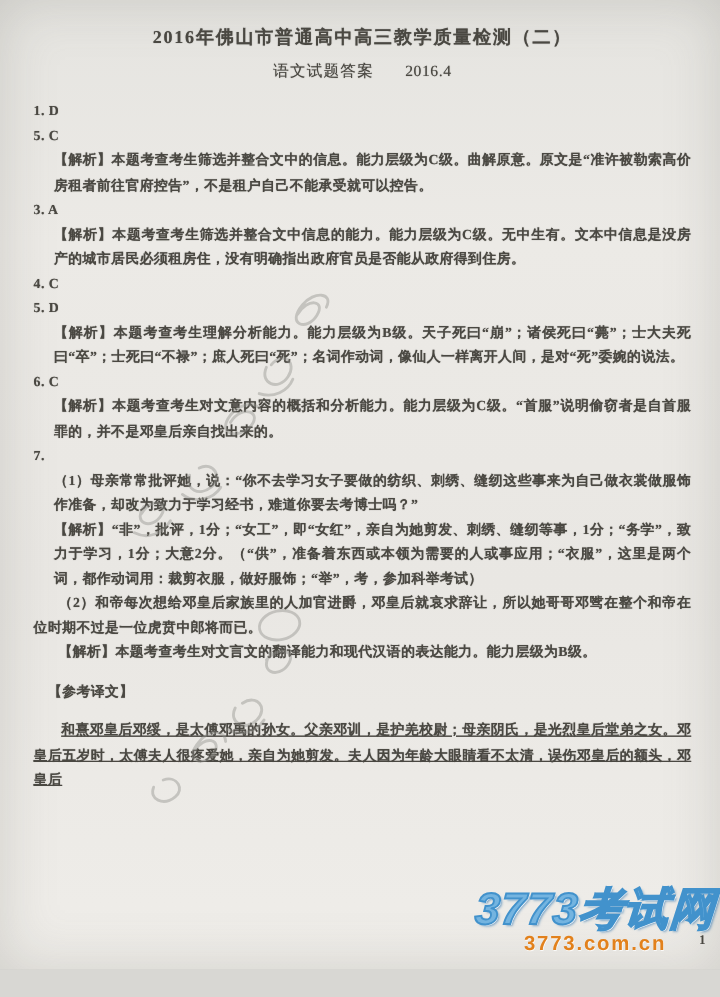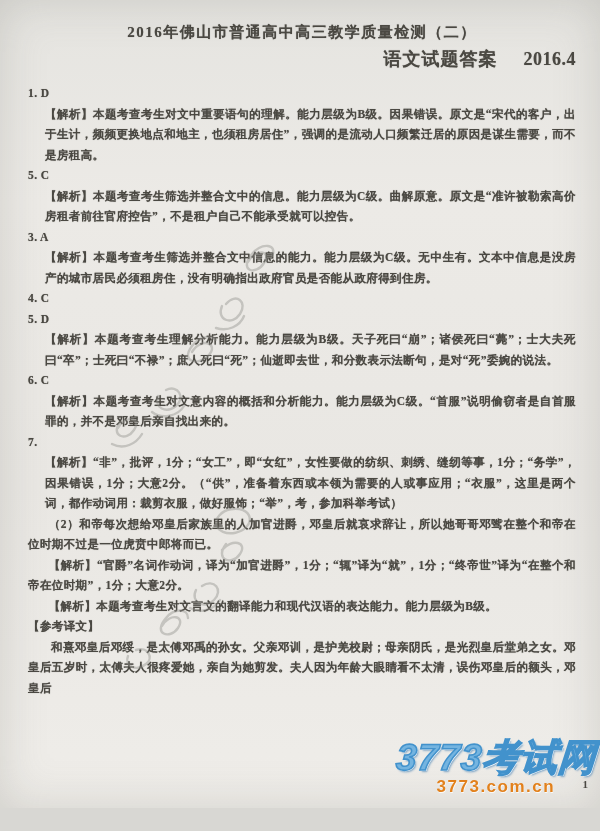--- a/index.html
+++ b/index.html
@@ -21,31 +21,31 @@
     letter-spacing:0.4px;
     text-align:justify;
     text-shadow:0 0 0.8px rgba(74,72,66,0.65);
   }
   .doc-title{
     margin:8px 0 6px 0;
     text-align:center;
     font-size:15px;font-weight:bold;letter-spacing:1.5px;
   }
   .doc-subtitle{
-    text-align:right;
-    font-size:18px;font-weight:bold;letter-spacing:1px;
+    text-align:center;
+    font-size:13px;font-weight:normal;letter-spacing:1px;
     margin-bottom:14px;
   }
   .doc-subtitle .date{margin-left:26px;letter-spacing:0.5px;}
   .answer-num{margin:0;font-weight:600;}
   .analysis{margin:0 0 0 17px;}
   .q7 p{margin:0;text-indent:1.8em;}
   .q7 .blocky{text-indent:0;margin-left:17px;}
-  .trans-heading{font-weight:bold;margin:0;}
-  .trans-para{margin:0;text-indent:2em;}
+  .trans-heading{font-weight:bold;margin:12px;}
+  .trans-para{margin:0;text-indent:2em;text-decoration:underline;}
   .scribbles{position:absolute;left:0;top:0;z-index:4;pointer-events:none;}
   .site-watermark{
     position:absolute;z-index:6;right:4px;bottom:10px;
     text-align:center;pointer-events:none;
     font-family:"Liberation Sans","DejaVu Sans",sans-serif;
   }
   .wm-site{
     font-size:37px;font-weight:bold;font-style:italic;
     color:#74b4e0;
     -webkit-text-stroke:1.6px #4292cc;
@@ -70,52 +70,51 @@
 
   <div class="content">
 
     <h1 class="doc-title">2016年佛山市普通高中高三教学质量检测（二）</h1>
     <div class="doc-subtitle">
       <span>语文试题答案</span><span class="date">2016.4</span>
     </div>
 
     <div>
       <div class="answer-num">1. D</div>
-      <p class="analysis">【解析】本题考查考生对文中重要语句的理解。能力层级为B级。因果错误。原文是“宋代的客户，出于生计，频频更换地点和地主，也须租房居住”，强调的是流动人口频繁迁居的原因是谋生需要，而不是房租高。</p>
     </div>
 
     <div>
       <div class="answer-num">5. C</div>
       <p class="analysis">【解析】本题考查考生筛选并整合文中的信息。能力层级为C级。曲解原意。原文是“准许被勒索高价房租者前往官府控告”，不是租户自己不能承受就可以控告。</p>
     </div>
 
     <div>
       <div class="answer-num">3. A</div>
       <p class="analysis">【解析】本题考查考生筛选并整合文中信息的能力。能力层级为C级。无中生有。文本中信息是没房产的城市居民必须租房住，没有明确指出政府官员是否能从政府得到住房。</p>
     </div>
 
     <div>
       <div class="answer-num">4. C</div>
     </div>
 
     <div>
       <div class="answer-num">5. D</div>
-      <p class="analysis">【解析】本题考查考生理解分析能力。能力层级为B级。天子死曰“崩”；诸侯死曰“薨”；士大夫死曰“卒”；士死曰“不禄”；庶人死曰“死”；仙逝即去世，和分数表示法断句，是对“死”委婉的说法。</p>
+      <p class="analysis">【解析】本题考查考生理解分析能力。能力层级为B级。天子死曰“崩”；诸侯死曰“薨”；士大夫死曰“卒”；士死曰“不禄”；庶人死曰“死”；名词作动词，像仙人一样离开人间，是对“死”委婉的说法。</p>
     </div>
 
     <div>
       <div class="answer-num">6. C</div>
       <p class="analysis">【解析】本题考查考生对文意内容的概括和分析能力。能力层级为C级。“首服”说明偷窃者是自首服罪的，并不是邓皇后亲自找出来的。</p>
     </div>
 
     <div class="q7">
       <div class="answer-num">7.</div>
-      <p class="blocky">【解析】“非”，批评，1分；“女工”，即“女红”，女性要做的纺织、刺绣、缝纫等事，1分；“务学”，因果错误，1分；大意2分。（“供”，准备着东西或本领为需要的人或事应用；“衣服”，这里是两个词，都作动词用：裁剪衣服，做好服饰；“举”，考，参加科举考试）</p>
+      <p class="blocky">（1）母亲常常批评她，说：“你不去学习女子要做的纺织、刺绣、缝纫这些事来为自己做衣裳做服饰作准备，却改为致力于学习经书，难道你要去考博士吗？”</p>
+      <p class="blocky">【解析】“非”，批评，1分；“女工”，即“女红”，亲自为她剪发、刺绣、缝纫等事，1分；“务学”，致力于学习，1分；大意2分。（“供”，准备着东西或本领为需要的人或事应用；“衣服”，这里是两个词，都作动词用：裁剪衣服，做好服饰；“举”，考，参加科举考试）</p>
       <p>（2）和帝每次想给邓皇后家族里的人加官进爵，邓皇后就哀求辞让，所以她哥哥邓骘在整个和帝在位时期不过是一位虎贲中郎将而已。</p>
-      <p>【解析】“官爵”名词作动词，译为“加官进爵”，1分；“辄”译为“就”，1分；“终帝世”译为“在整个和帝在位时期”，1分；大意2分。</p>
       <p>【解析】本题考查考生对文言文的翻译能力和现代汉语的表达能力。能力层级为B级。</p>
     </div>
 
     <div>
       <div class="trans-heading">【参考译文】</div>
       <p class="trans-para">和熹邓皇后邓绥，是太傅邓禹的孙女。父亲邓训，是护羌校尉；母亲阴氏，是光烈皇后堂弟之女。邓皇后五岁时，太傅夫人很疼爱她，亲自为她剪发。夫人因为年龄大眼睛看不太清，误伤邓皇后的额头，邓皇后</p>
     </div>
 
   </div>
 

